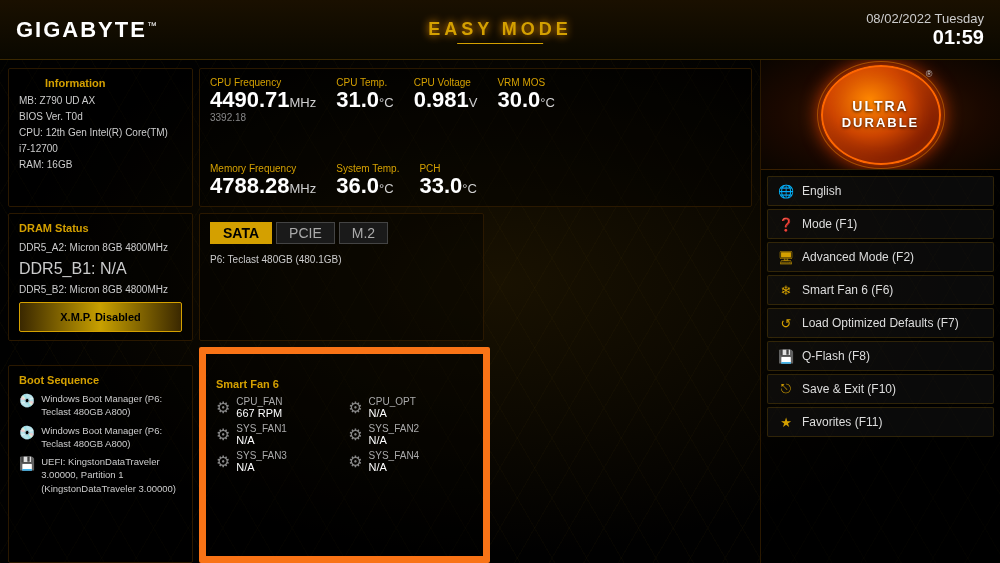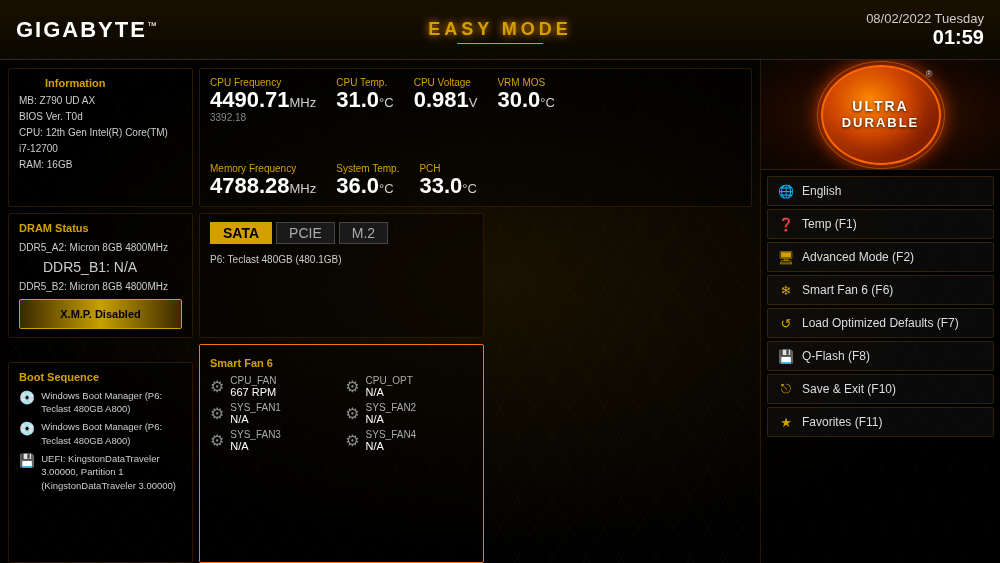--- a/index.html
+++ b/index.html
@@ -342,22 +342,22 @@
       border: 1px solid #2a1800;
       padding: 8px 10px;
       border-radius: 2px;
       flex: 0 0 185px;
       margin-top: 18px;
     }
 
     
     .fan-panel {
       background: rgba(0,0,0,0.4);
-      border: 1px solid #f97316;
-      padding: 12px 10px;
+      border: 7px solid #f97316;
+      padding: 24px 10px;
       border-radius: 2px;
       flex: 1;
     }
 
     .section-title {
       font-size: 11px;
       color: #d4a000;
       font-weight: bold;
       margin-bottom: 6px;
     }
@@ -519,21 +519,21 @@
           </div>
         </div>
       </div>
 
       <div class="panel-row">
 
         <div class="dram-panel">
           <div class="section-title">DRAM Status</div>
           <div class="info-content" id="dram-slots">
               <div style="font-size: 10px; color: rgb(204, 204, 204); line-height: 1.6;">DDR5_A2: Micron 8GB 4800MHz</div>
-              <div style="font-size: 14px; color: rgb(204, 204, 204); line-height: 1.6; margin-left: 24px;">DDR5_B1: N/A</div>
+              <div style="font-size: 16px; color: rgb(204, 204, 204); line-height: 1.6;">DDR5_B1: N/A</div>
               <div style="font-size: 10px; color: rgb(204, 204, 204); line-height: 1.6;">DDR5_B2: Micron 8GB 4800MHz</div>
             </div>
           <div class="xmp-bar">X.M.P. Disabled</div>
         </div>
 
         <div class="storage-panel">
           <div class="storage-tabs">
             <div class="storage-tab active">SATA</div>
             <div class="storage-tab">PCIE</div>
             <div class="storage-tab">M.2</div>
@@ -629,21 +629,21 @@
         </div>
       </div>
 
       <div class="sidebar-menu" id="sidebar-menu">
           <div class="sidebar-item">
     <span class="sidebar-item-icon">🌐</span>
     <span>English</span>
   </div>
           <div class="sidebar-item">
     <span class="sidebar-item-icon">❓</span>
-    <span>Temp (F1)</span>
+    <span>Mode (F1)</span>
   </div>
           <div class="sidebar-item">
     <span class="sidebar-item-icon">🖥</span>
     <span>Advanced Mode (F2)</span>
   </div>
           <div class="sidebar-item">
     <span class="sidebar-item-icon">❄</span>
     <span>Smart Fan 6 (F6)</span>
   </div>
           <div class="sidebar-item">

